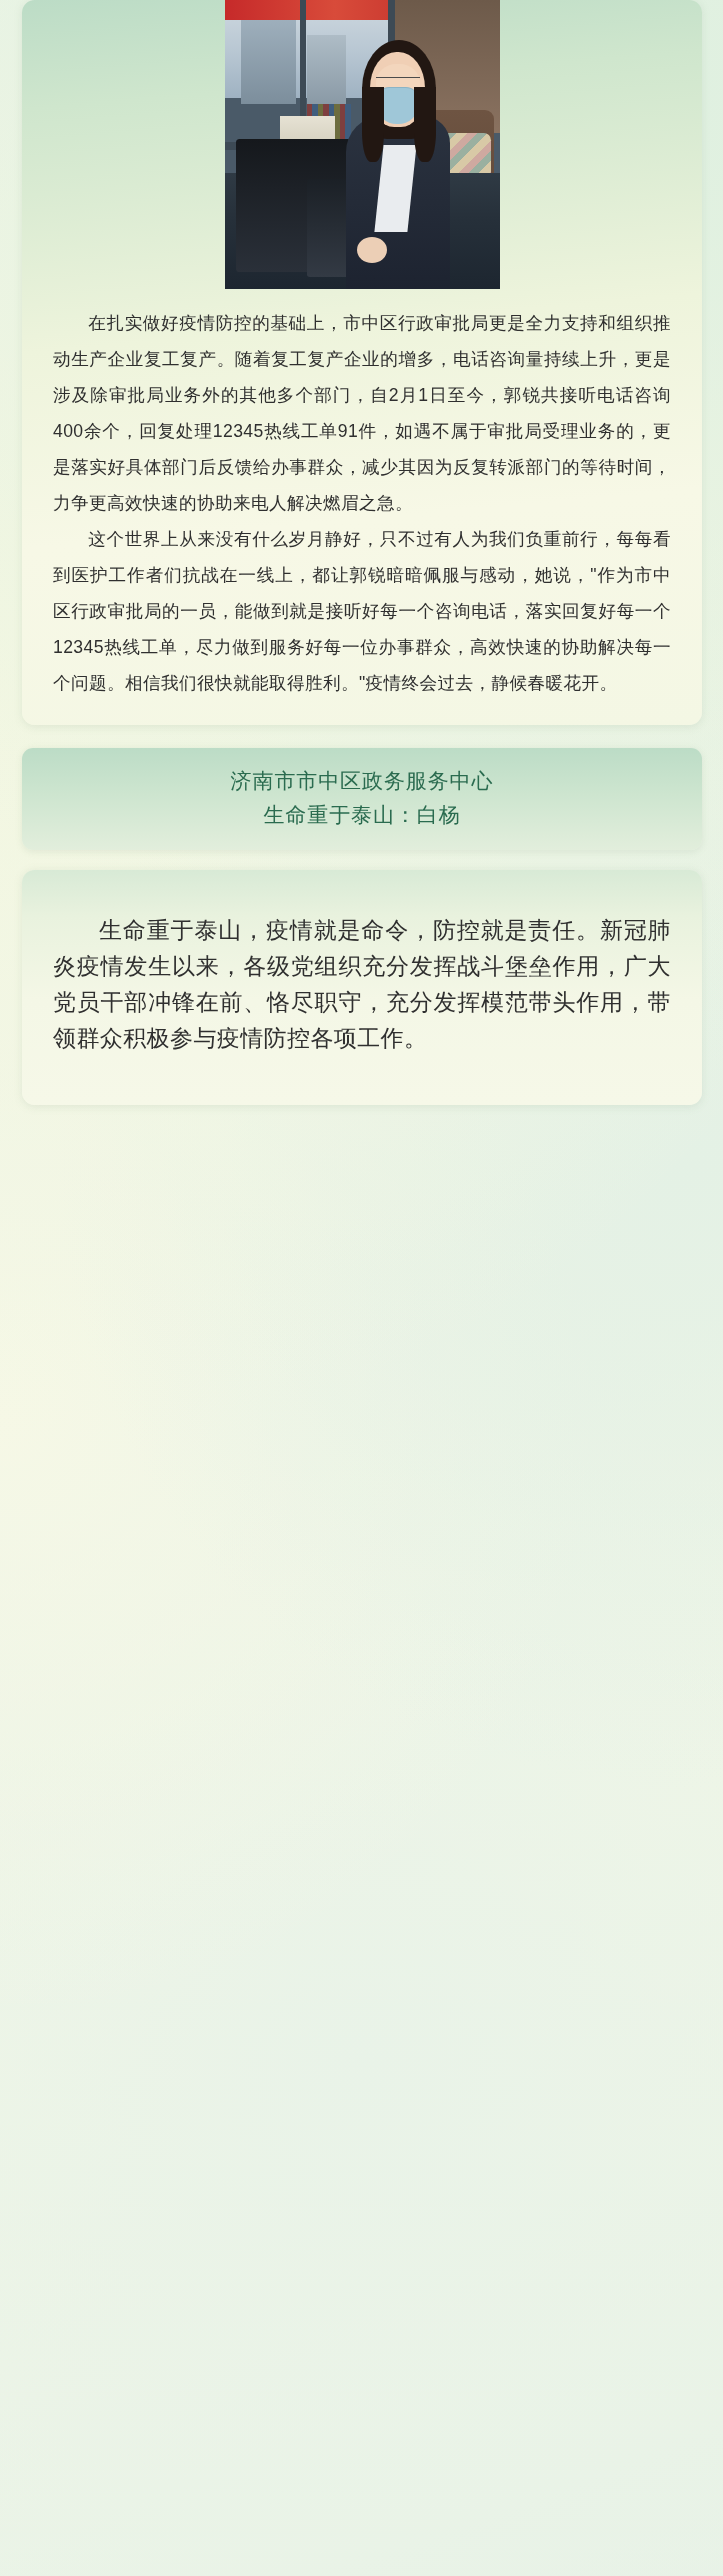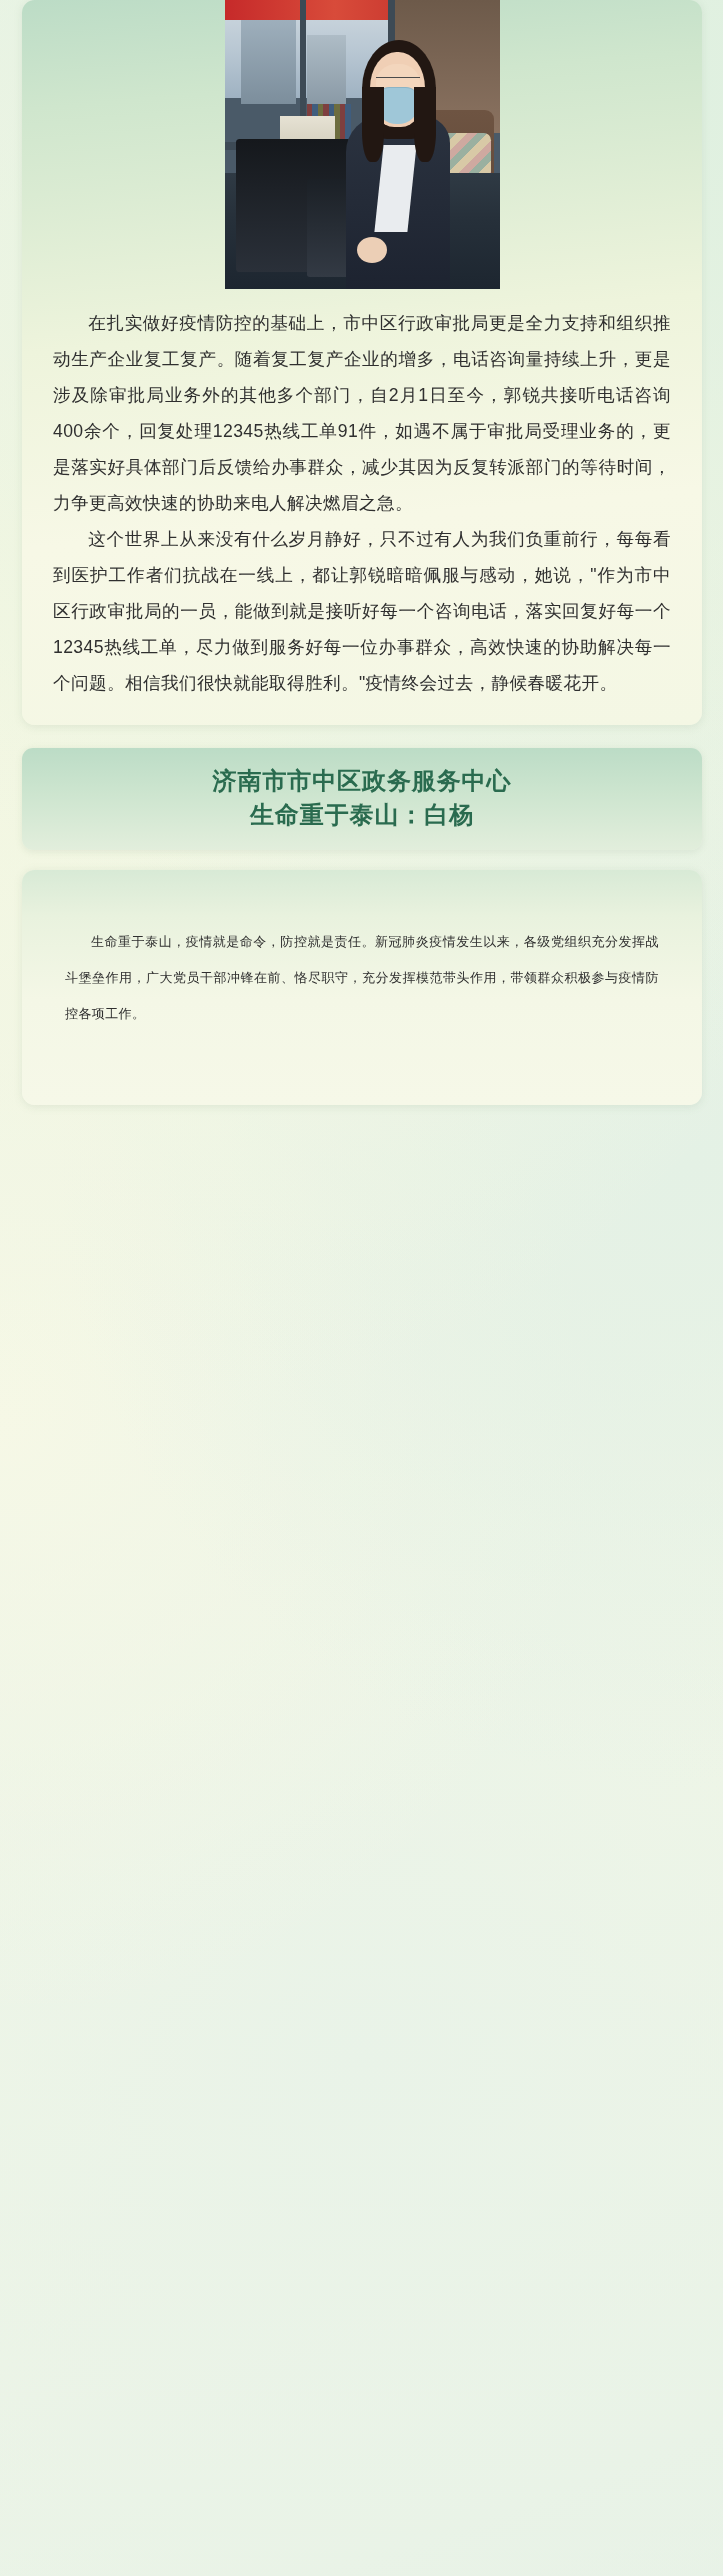--- a/index.html
+++ b/index.html
@@ -189,39 +189,39 @@
   
   .title-band {
     margin: 23.5px 22px 0 22px;
     background: linear-gradient(180deg,#bcdcc6 0%,#cde5cf 45%,#e2eedc 100%);
     border-radius: 11px;
     padding: 16.3px 18px 18px 18px;
     text-align: center;
     box-shadow: 0 1.8px 7.2px rgba(120,150,120,0.14);
   }
   .title-band .line {
-    font-size: 24px;
-    font-weight: bold;
+    font-size: 21px;
+    font-weight: normal;
     color: #2a6b4f;
     line-height: 34px;
     letter-spacing: 0.9px;
   }
 
   
   .card-second {
     margin: 20px 22px 0 22px;
     background: linear-gradient(180deg,#d8ead6 0%,#e9f2de 20%,#f4f7e6 55%,#f6f8e8 100%);
     border-radius: 12.7px;
     padding: 42px 31px 18px 31px;
     box-shadow: 0 1.8px 9px rgba(120,150,120,0.15);
     min-height: 235px;
   }
   .card-second p {
-    margin: 12px;
-    font-size: 13px;
+    margin: 0;
+    font-size: 23px;
     line-height: 36px;
     color: #2f2f2f;
     text-align: justify;
     letter-spacing: 0.4px;
     text-indent: 2em;
   }
 </style>
 </head>
 <body>
 

